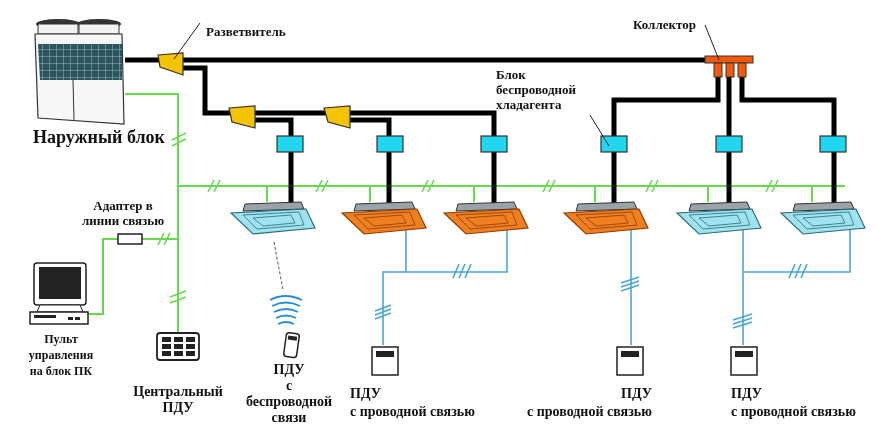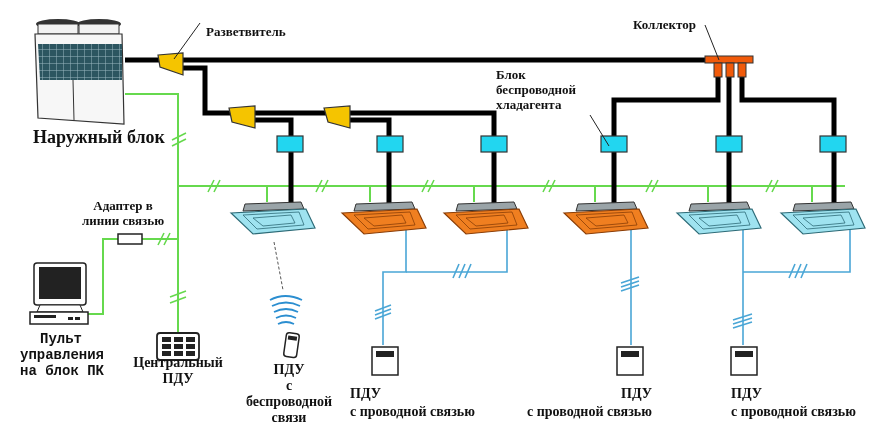--- a/index.html
+++ b/index.html
@@ -210,27 +210,27 @@
   <div>Блок</div>
   <div>беспроводной</div>
   <div>хладагента</div>
 </div>
 
 <div class="lbl c" style="left:80px;top:198px;width:86px;">
   <div>Адаптер в</div>
   <div>линии связью</div>
 </div>
 
-<div class="lbl c" style="left:20px;top:331px;width:82px;font-size:14px;line-height:16px;font-family:Liberation Mono, monospace;">
+<div class="lbl c" style="left:20px;top:331px;width:82px;font-size:12px;line-height:16px;">
   <div>Пульт</div>
   <div>управления</div>
   <div>на блок ПК</div>
 </div>
 
-<div class="lbl c" style="left:130px;top:355px;width:96px;font-size:14px;line-height:16px;">
+<div class="lbl c" style="left:130px;top:384px;width:96px;font-size:14px;line-height:16px;">
   <div>Центральный</div>
   <div>ПДУ</div>
 </div>
 
 <div class="lbl c" style="left:244px;top:362px;width:90px;font-size:14px;line-height:16px;">
   <div>ПДУ</div>
   <div>с</div>
   <div>беспроводной</div>
   <div>связи</div>
 </div>

